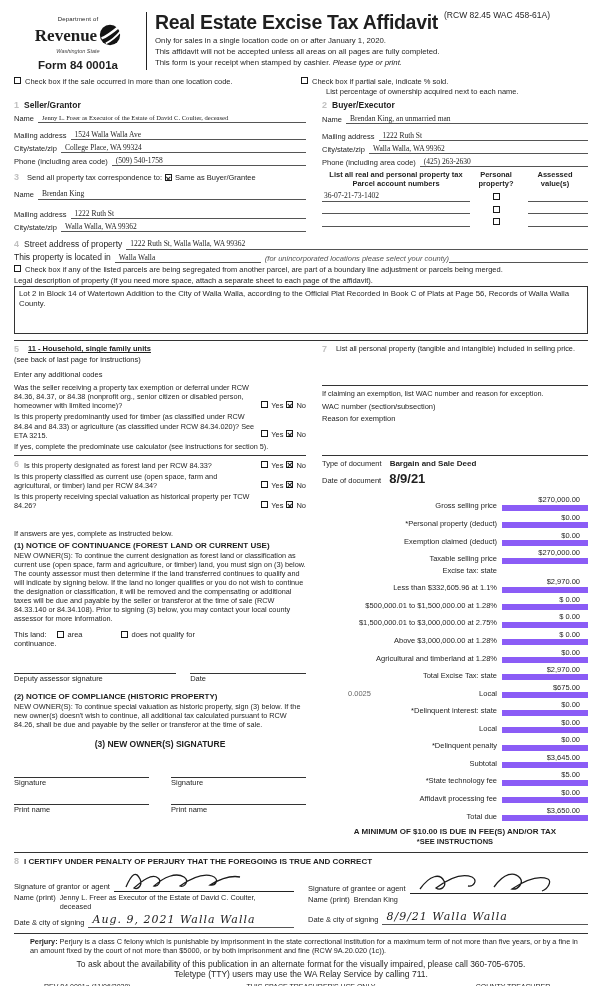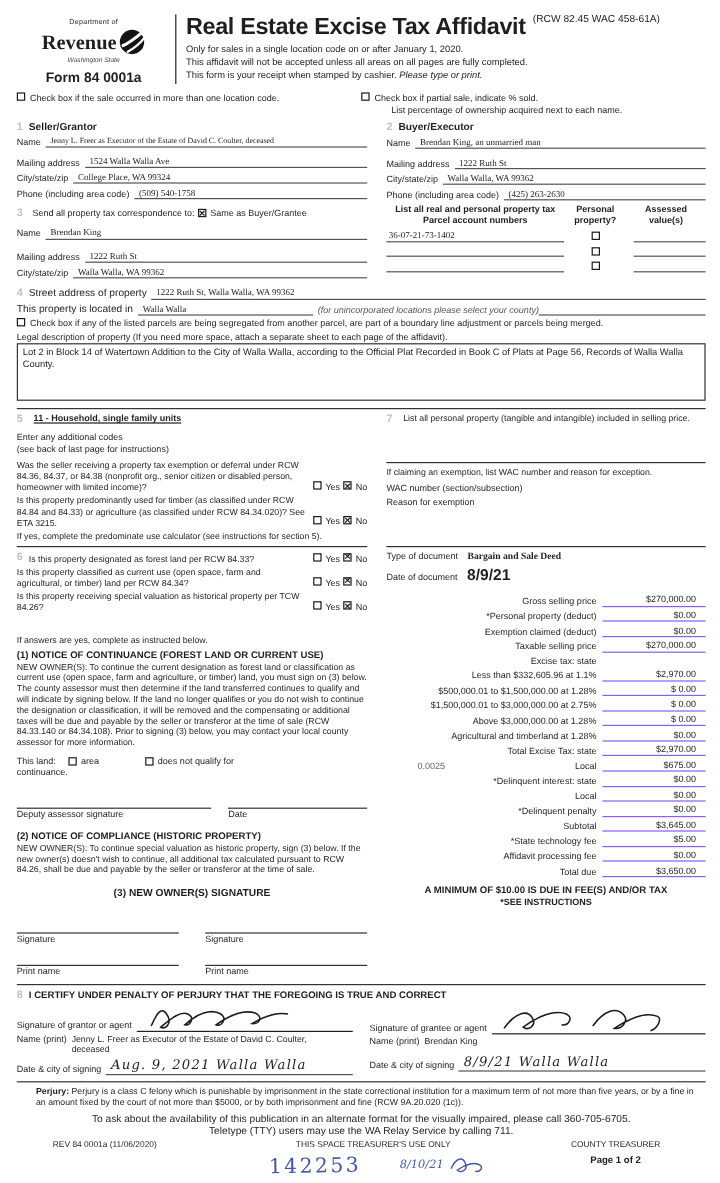--- a/index.html
+++ b/index.html
@@ -49,27 +49,27 @@
   .prow { display:flex; align-items:flex-end; margin:3px 0; }
   .prow .pnum { width:148px; border-bottom:1px solid #555; font-family:"Liberation Serif", serif; padding:0 2px; min-height:9px; }
   .prow .pcb { width:52px; text-align:center; }
   .prow .pval { flex:1; border-bottom:1px solid #555; min-height:9px; margin-left:6px; }
   
   .legalbox { border:1px solid #333; min-height:48px; padding:2px 4px; font-size:7.8px; margin-top:1px; }
   
   .taxrow { display:flex; align-items:flex-end; margin:2.2px 0; }
   .taxpre { flex:0 0 auto; color:#666; padding-left:26px; }
   .taxlbl { flex:1; text-align:right; padding-right:5px; white-space:nowrap; }
-  .taxval { width:86px; border-bottom:1px solid #8b5cf6; text-align:right; padding:0 8px 0 0; min-height:9px; white-space:nowrap; }
+  .taxval { width:86px; border-bottom:6px solid #8b5cf6; text-align:right; padding:0 8px 0 0; min-height:9px; white-space:nowrap; }
   .taxrow.noline .taxval { border-bottom:none; }
   .minnote { text-align:center; font-weight:bold; font-size:8px; margin-top:6px; }
   
   .sigline { border-bottom:1px solid #333; min-height:12px; }
   .handwrite { font-family:"DejaVu Serif", serif; font-style:italic; font-size:11px; letter-spacing:1px; color:#222; }
-  .doc-type { font-family:Liberation Serif, serif; font-weight:bold; font-size:8px; }
+  .doc-type { font-family:Liberation Sans, sans-serif; font-weight:bold; font-size:8px; }
   .doc-date { font-weight:bold; font-size:13px; }
   .blue { color:#4456a8; }
   .stamp-num { font-family:"DejaVu Serif", serif; font-size:17px; letter-spacing:2px; transform:rotate(-1deg); display:inline-block; }
   .stamp-date { font-family:"DejaVu Serif", serif; font-style:italic; font-size:9.5px; }
   .foot-small { font-size:7px; }
   .perj { font-size:7.3px; margin-top:2px; }
   .center { text-align:center; }
   .sig8 { display:flex; gap:14px; margin-top:1px; }
   .sig8 .c { flex:1; }
   .namewrap { display:flex; align-items:flex-start; margin-top:1px; }
@@ -223,22 +223,22 @@
 
 <div class="hline" style="margin-top:6px"></div>
 
 <div class="cols">
   <div class="colL">
 
     <div style="display:flex;gap:4px">
       <span class="secno">5</span>
       <span style="text-decoration:underline;font-weight:bold">11 - Household, single family units</span>
     </div>
+    <div>(see back of last page for instructions)</div>
     <div style="margin-top:5px">Enter any additional codes</div>
-    <div>(see back of last page for instructions)</div>
     <div class="q" style="margin-top:4px">
       <span class="qt smallp">Was the seller receiving a property tax exemption or deferral under RCW 84.36, 84.37, or 84.38 (nonprofit org., senior citizen or disabled person, homeowner with limited income)?</span>
       <span class="yn">
           <span class="cb"></span>
           <span>Yes</span>
           <span class="cb x"></span>
           <span>No</span>
         </span>
     </div>
     <div class="q">

